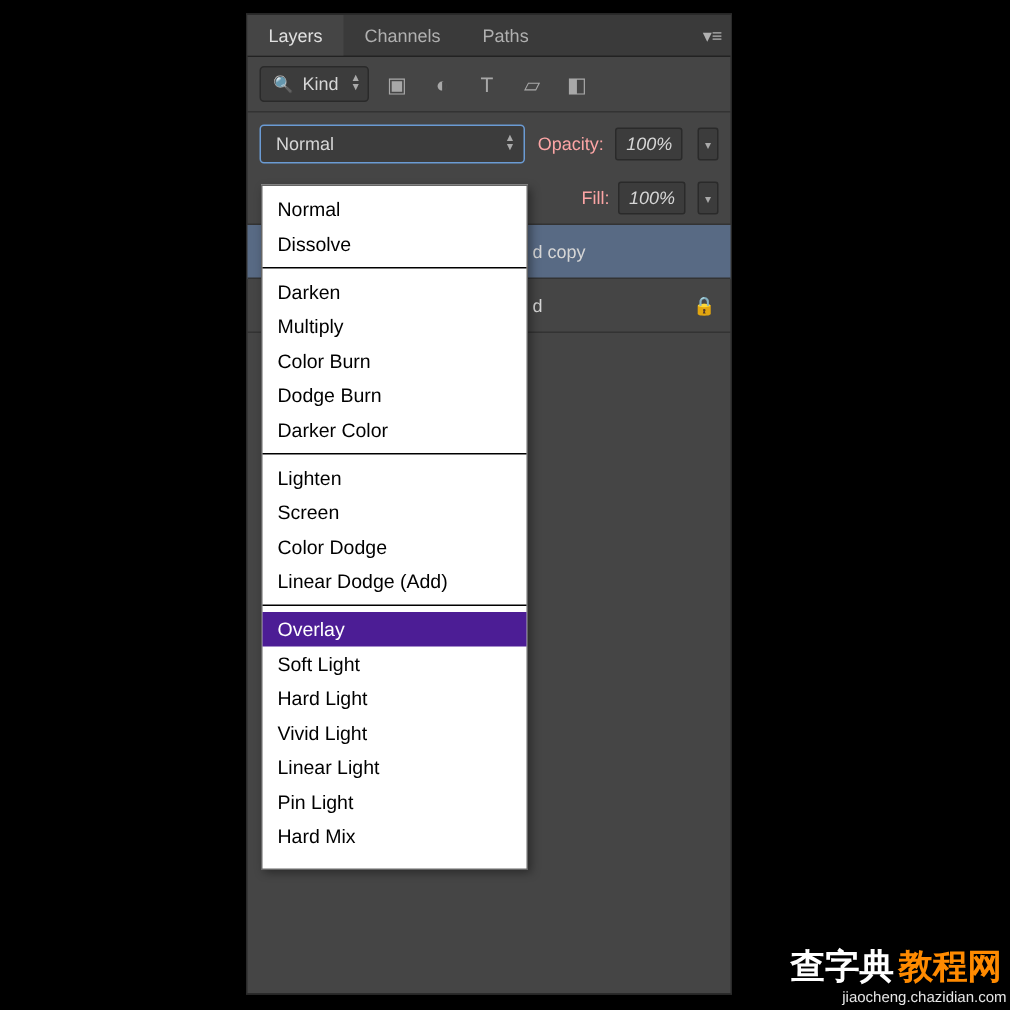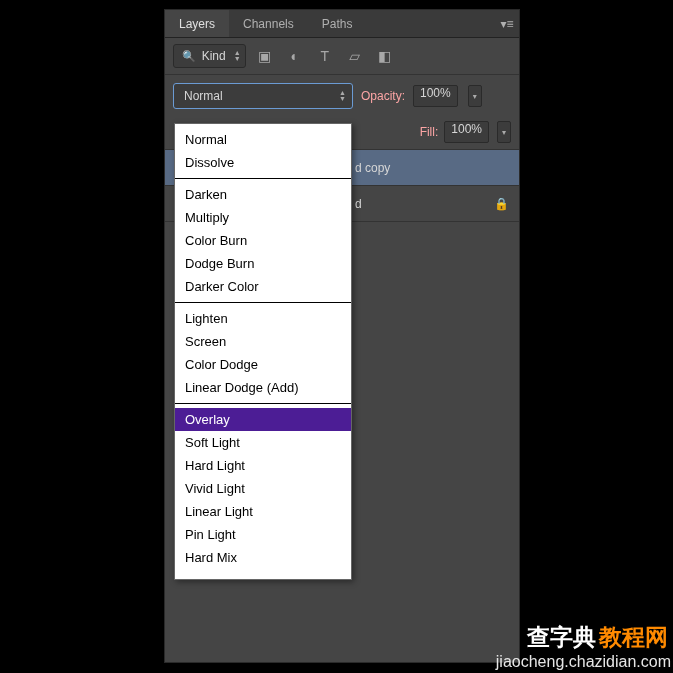--- a/index.html
+++ b/index.html
@@ -9,21 +9,21 @@
       height: 673px;
       font-family: "Segoe UI", Tahoma, sans-serif;
       font-size: 12px;
       position: relative;
       overflow: hidden;
     }
     .panel {
       position: absolute;
       left: 164px;
       top: 9px;
-      width: 356px;
+      width: 324px;
       height: 654px;
       background: #454545;
       border: 1px solid #2a2a2a;
     }
     .tabs {
       display: flex;
       align-items: center;
       background: #3a3a3a;
       height: 28px;
       border-bottom: 1px solid #222;
@@ -101,27 +101,29 @@
     .blend-select .arrows {
       display: flex;
       flex-direction: column;
       font-size: 7px;
       line-height: 6px;
       color: #aaa;
     }
     .label { color: #fca5a5; font-size: 12px; }
     .pct-box {
       display: flex;
+      align-items: center;
       background: #3c3c3c;
       border: 1px solid #2a2a2a;
       border-radius: 2px;
       height: 22px;
       padding: 0 6px;
       color: #d6d6d6;
       gap: 2px;
+      font-style: italic;
     }
     .pct-drop {
       width: 14px;
       height: 22px;
       background: #3c3c3c;
       border: 1px solid #2a2a2a;
       border-radius: 2px;
       display: flex;
       align-items: center;
       justify-content: center;
@@ -180,21 +182,21 @@
       bottom: 2px;
       text-align: right;
       color: #fff;
       font-family: "Microsoft YaHei", sans-serif;
     }
     .wm-main {
       font-size: 23px;
       font-weight: bold;
     }
     .wm-main .orange { color: #ff8a00; padding: 0 3px; }
-    .wm-sub { font-size: 16px; color: #e6e6e6; }
+    .wm-sub { font-size: 10px; color: #e6e6e6; }
   </style>
 </head>
 <body>
 
 <div class="panel">
   <div class="tabs">
     <div class="tab active">Layers</div>
     <div class="tab">Channels</div>
     <div class="tab">Paths</div>
     <div class="panel-menu">▾≡</div>

